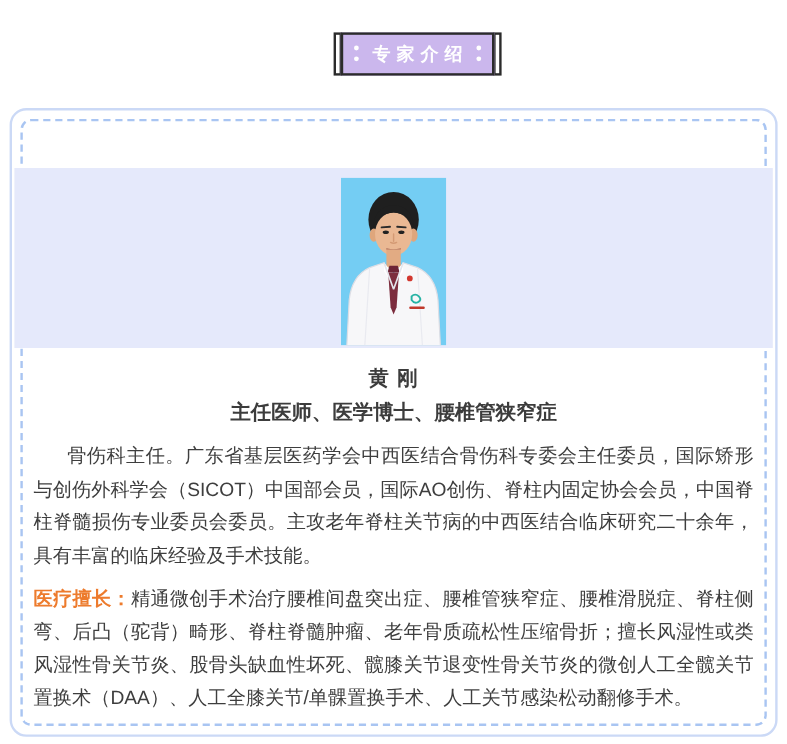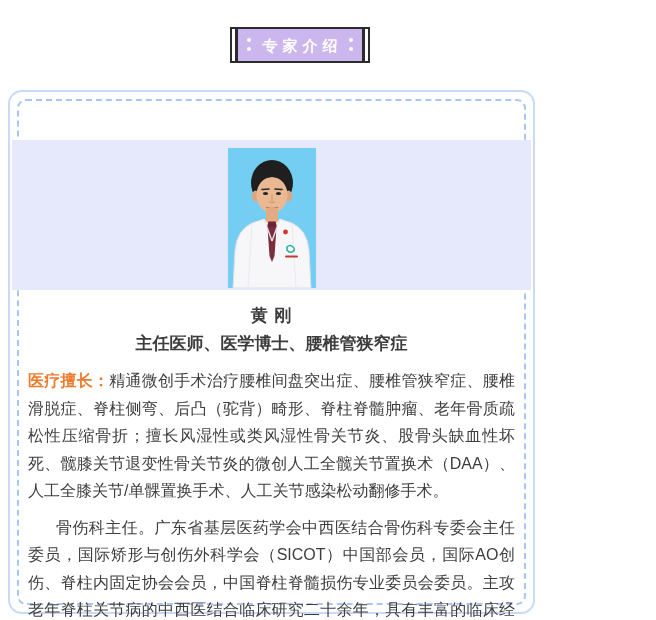--- a/index.html
+++ b/index.html
@@ -4,41 +4,41 @@
 <style>
   html,body{margin:0;padding:0;}
   body{
     width:656px;height:620px;background:#ffffff;
     font-family:"Liberation Sans","DejaVu Sans",sans-serif;
     position:relative;overflow:hidden;
     -webkit-font-smoothing:antialiased;
   }
 
   
-  .badge-row{position:absolute;top:27px;left:0;width:600px;display:flex;justify-content:center;}
+  .badge-row{position:absolute;top:27px;left:0;width:600px;display:flex;justify-content:center;padding-left:48px;}
   .badge{display:flex;align-items:stretch;height:36px;}
   .badge-tab{width:7px;background:#ffffff;border:2px solid #2b2b2b;box-sizing:border-box;}
   .badge-tab.left{margin-right:-1px;}
   .badge-tab.right{margin-left:-1px;}
   .badge-center{
     position:relative;background:#cbb7ed;border:2px solid #2b2b2b;box-sizing:border-box;
     width:128px;display:flex;align-items:center;justify-content:center;
   }
   .badge-label{
     color:#ffffff;font-size:15px;font-weight:bold;letter-spacing:5px;text-indent:5px;
     white-space:nowrap;line-height:1;
   }
   .dot-col{position:absolute;top:9px;display:flex;flex-direction:column;gap:5px;}
   .dot-col.left{left:9px;}
   .dot-col.right{right:9px;}
   .dot{width:4px;height:4px;border-radius:50%;background:#ffffff;}
 
   
   .main-box{
-    position:absolute;left:8px;top:90px;width:527px;height:524px;box-sizing:border-box;
+    position:absolute;left:8px;top:90px;width:640px;height:524px;box-sizing:border-box;
     background:#ffffff;border:2px solid #cbd9f6;border-radius:14px;
   }
   .dashed-box{
     position:absolute;inset:7px;border:2px dashed #a9c5f2;border-radius:9px;
     pointer-events:none;z-index:0;
   }
   .photo-band{
     position:absolute;left:2px;right:2px;top:48px;height:150px;
     background:#e5e9fb;z-index:1;
     display:flex;justify-content:center;align-items:flex-start;
@@ -130,16 +130,16 @@
 
         <path d="M59 99 Q62 96 65 99 Q68 102 64 104 Q61 105 59 102 Z" fill="none" stroke="#27b3a4" stroke-width="1.6"></path>
         <rect x="57" y="107.5" width="13" height="2" rx="1" fill="#c0392b"></rect>
       </svg>
     </div>
   </div>
 
   <div class="content">
     <p class="name-line">黄 刚</p>
     <p class="title-line">主任医师、医学博士、腰椎管狭窄症</p>
+    <p class="para indent">骨伤科主任。广东省基层医药学会中西医结合骨伤科专委会主任委员，国际矫形与创伤外科学会（SICOT）中国部会员，国际AO创伤、脊柱内固定协会会员，中国脊柱脊髓损伤专业委员会委员。主攻老年脊柱关节病的中西医结合临床研究二十余年，具有丰富的临床经验及手术技能。</p>
     <p class="para"><span class="specialty-label">医疗擅长：</span><span>精通微创手术治疗腰椎间盘突出症、腰椎管狭窄症、腰椎滑脱症、脊柱侧弯、后凸（驼背）畸形、脊柱脊髓肿瘤、老年骨质疏松性压缩骨折；擅长风湿性或类风湿性骨关节炎、股骨头缺血性坏死、髋膝关节退变性骨关节炎的微创人工全髋关节置换术（DAA）、人工全膝关节/单髁置换手术、人工关节感染松动翻修手术。</span></p>
-    <p class="para indent">骨伤科主任。广东省基层医药学会中西医结合骨伤科专委会主任委员，国际矫形与创伤外科学会（SICOT）中国部会员，国际AO创伤、脊柱内固定协会会员，中国脊柱脊髓损伤专业委员会委员。主攻老年脊柱关节病的中西医结合临床研究二十余年，具有丰富的临床经验及手术技能。</p>
   </div>
 </div>
 
 </body></html>

